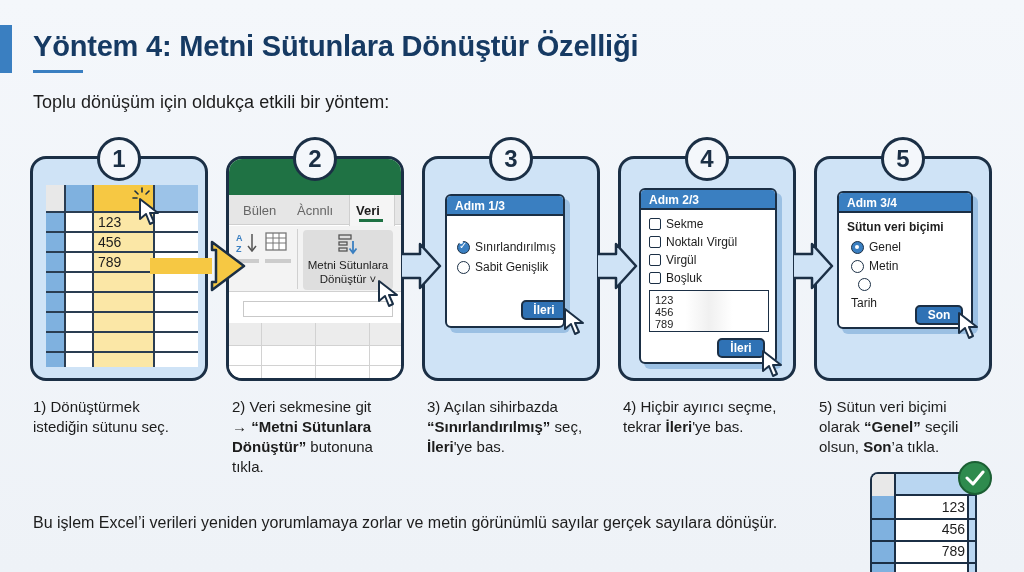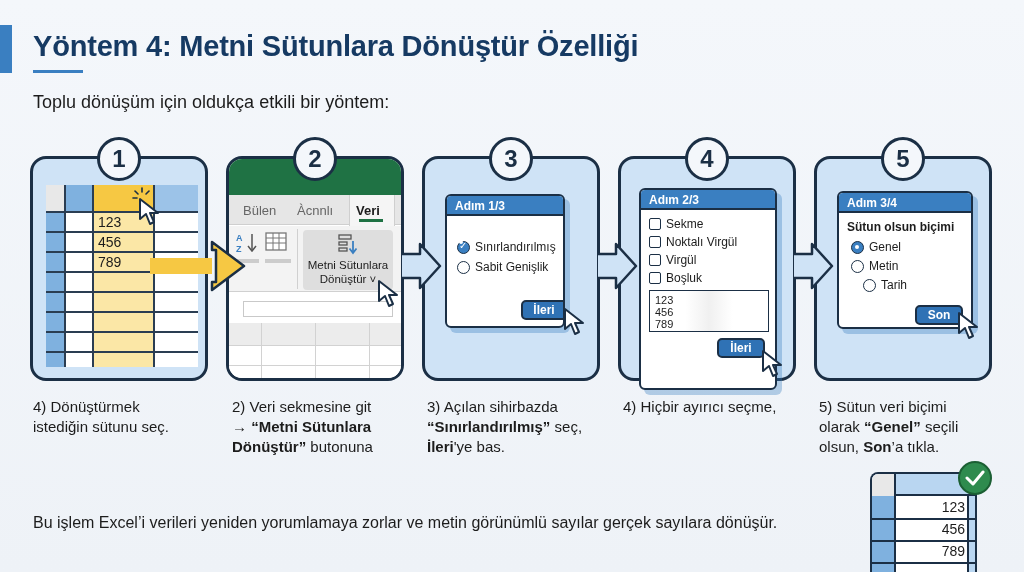--- a/index.html
+++ b/index.html
@@ -225,21 +225,21 @@
     </div>
     <div class="dlg-btn" style="left:74px;top:104px;width:46px;">İleri</div>
   </div>
   <svg class="cursor" style="left:138px;top:148px;" viewBox="0 0 26 30">
     <path d="M2 2 L2 22 L8 17 L12 27 L16 25 L12 16 L20 16 Z" fill="#fff" stroke="#1b2f45" stroke-width="2" stroke-linejoin="round"></path>
   </svg>
 </div>
 
 <div class="panel" style="left:618px;">
   <div class="step-badge">4</div>
-  <div class="dialog" style="left:18px;top:29px;width:138px;height:202px;">
+  <div class="dialog" style="left:18px;top:29px;width:138px;height:176px;">
     <div class="dialog-title">Adım 2/3</div>
     <div class="opt" style="left:8px;top:27px;">
       <span class="chk"></span>
         <span>Sekme</span>
     </div>
     <div class="opt" style="left:8px;top:45px;">
       <span class="chk"></span>
         <span>Noktalı Virgül</span>
     </div>
     <div class="opt" style="left:8px;top:63px;justify-content:center;">
@@ -259,56 +259,58 @@
   </div>
   <svg class="cursor" style="left:140px;top:190px;" viewBox="0 0 26 30">
     <path d="M2 2 L2 22 L8 17 L12 27 L16 25 L12 16 L20 16 Z" fill="#fff" stroke="#1b2f45" stroke-width="2" stroke-linejoin="round"></path>
   </svg>
 </div>
 
 <div class="panel" style="left:814px;">
   <div class="step-badge">5</div>
   <div class="dialog" style="left:20px;top:32px;width:136px;height:138px;">
     <div class="dialog-title">Adım 3/4</div>
-    <div class="dlg-label" style="left:8px;top:27px;">Sütun olsun biçimi</div>
+    <div class="dlg-label" style="left:8px;top:27px;">Sütun veri biçimi</div>
     <div class="opt" style="left:12px;top:47px;">
       <span class="radio on"></span>
         <span>Genel</span>
     </div>
     <div class="opt" style="left:12px;top:66px;">
       <span class="radio"></span>
         <span>Metin</span>
     </div>
-    <div class="opt" style="left:24px;top:85px;">
+    <div class="opt" style="left:12px;top:85px;flex-direction:column;">
       <span class="radio"></span>
         <span>Tarih</span>
     </div>
     <div class="dlg-btn" style="left:76px;top:112px;width:48px;">Son</div>
   </div>
   <svg class="cursor" style="left:140px;top:152px;" viewBox="0 0 26 30">
     <path d="M2 2 L2 22 L8 17 L12 27 L16 25 L12 16 L20 16 Z" fill="#fff" stroke="#1b2f45" stroke-width="2" stroke-linejoin="round"></path>
   </svg>
 </div>
 
 <div class="caption" style="left:33px;">
-  <div>4) Dönüştürmek</div>
+  <div>1) Dönüştürmek</div>
   <div>istediğin sütunu seç.</div>
 </div>
 <div class="caption" style="left:232px;">
   <div>2) Veri sekmesine git</div>
   <div><span>→ </span><b>“Metni Sütunlara</b></div>
   <div><b>Dönüştür”</b><span> butonuna</span></div>
+  <div>tıkla.</div>
 </div>
 <div class="caption" style="left:427px;">
   <div>3) Açılan sihirbazda</div>
   <div><b>“Sınırlandırılmış”</b><span> seç,</span></div>
   <div><b>İleri</b><span>'ye bas.</span></div>
 </div>
 <div class="caption" style="left:623px;">
   <div>4) Hiçbir ayırıcı seçme,</div>
+  <div><span>tekrar </span><b>İleri</b><span>'ye bas.</span></div>
 </div>
 <div class="caption" style="left:819px;">
   <div>5) Sütun veri biçimi</div>
   <div><span>olarak </span><b>“Genel”</b><span> seçili</span></div>
   <div><span>olsun, </span><b>Son</b><span>’a tıkla.</span></div>
 </div>
 
 <div class="footer">Bu işlem Excel’i verileri yeniden yorumlamaya zorlar ve metin görünümlü sayılar gerçek sayılara dönüşür.</div>
 
 <div class="result">

